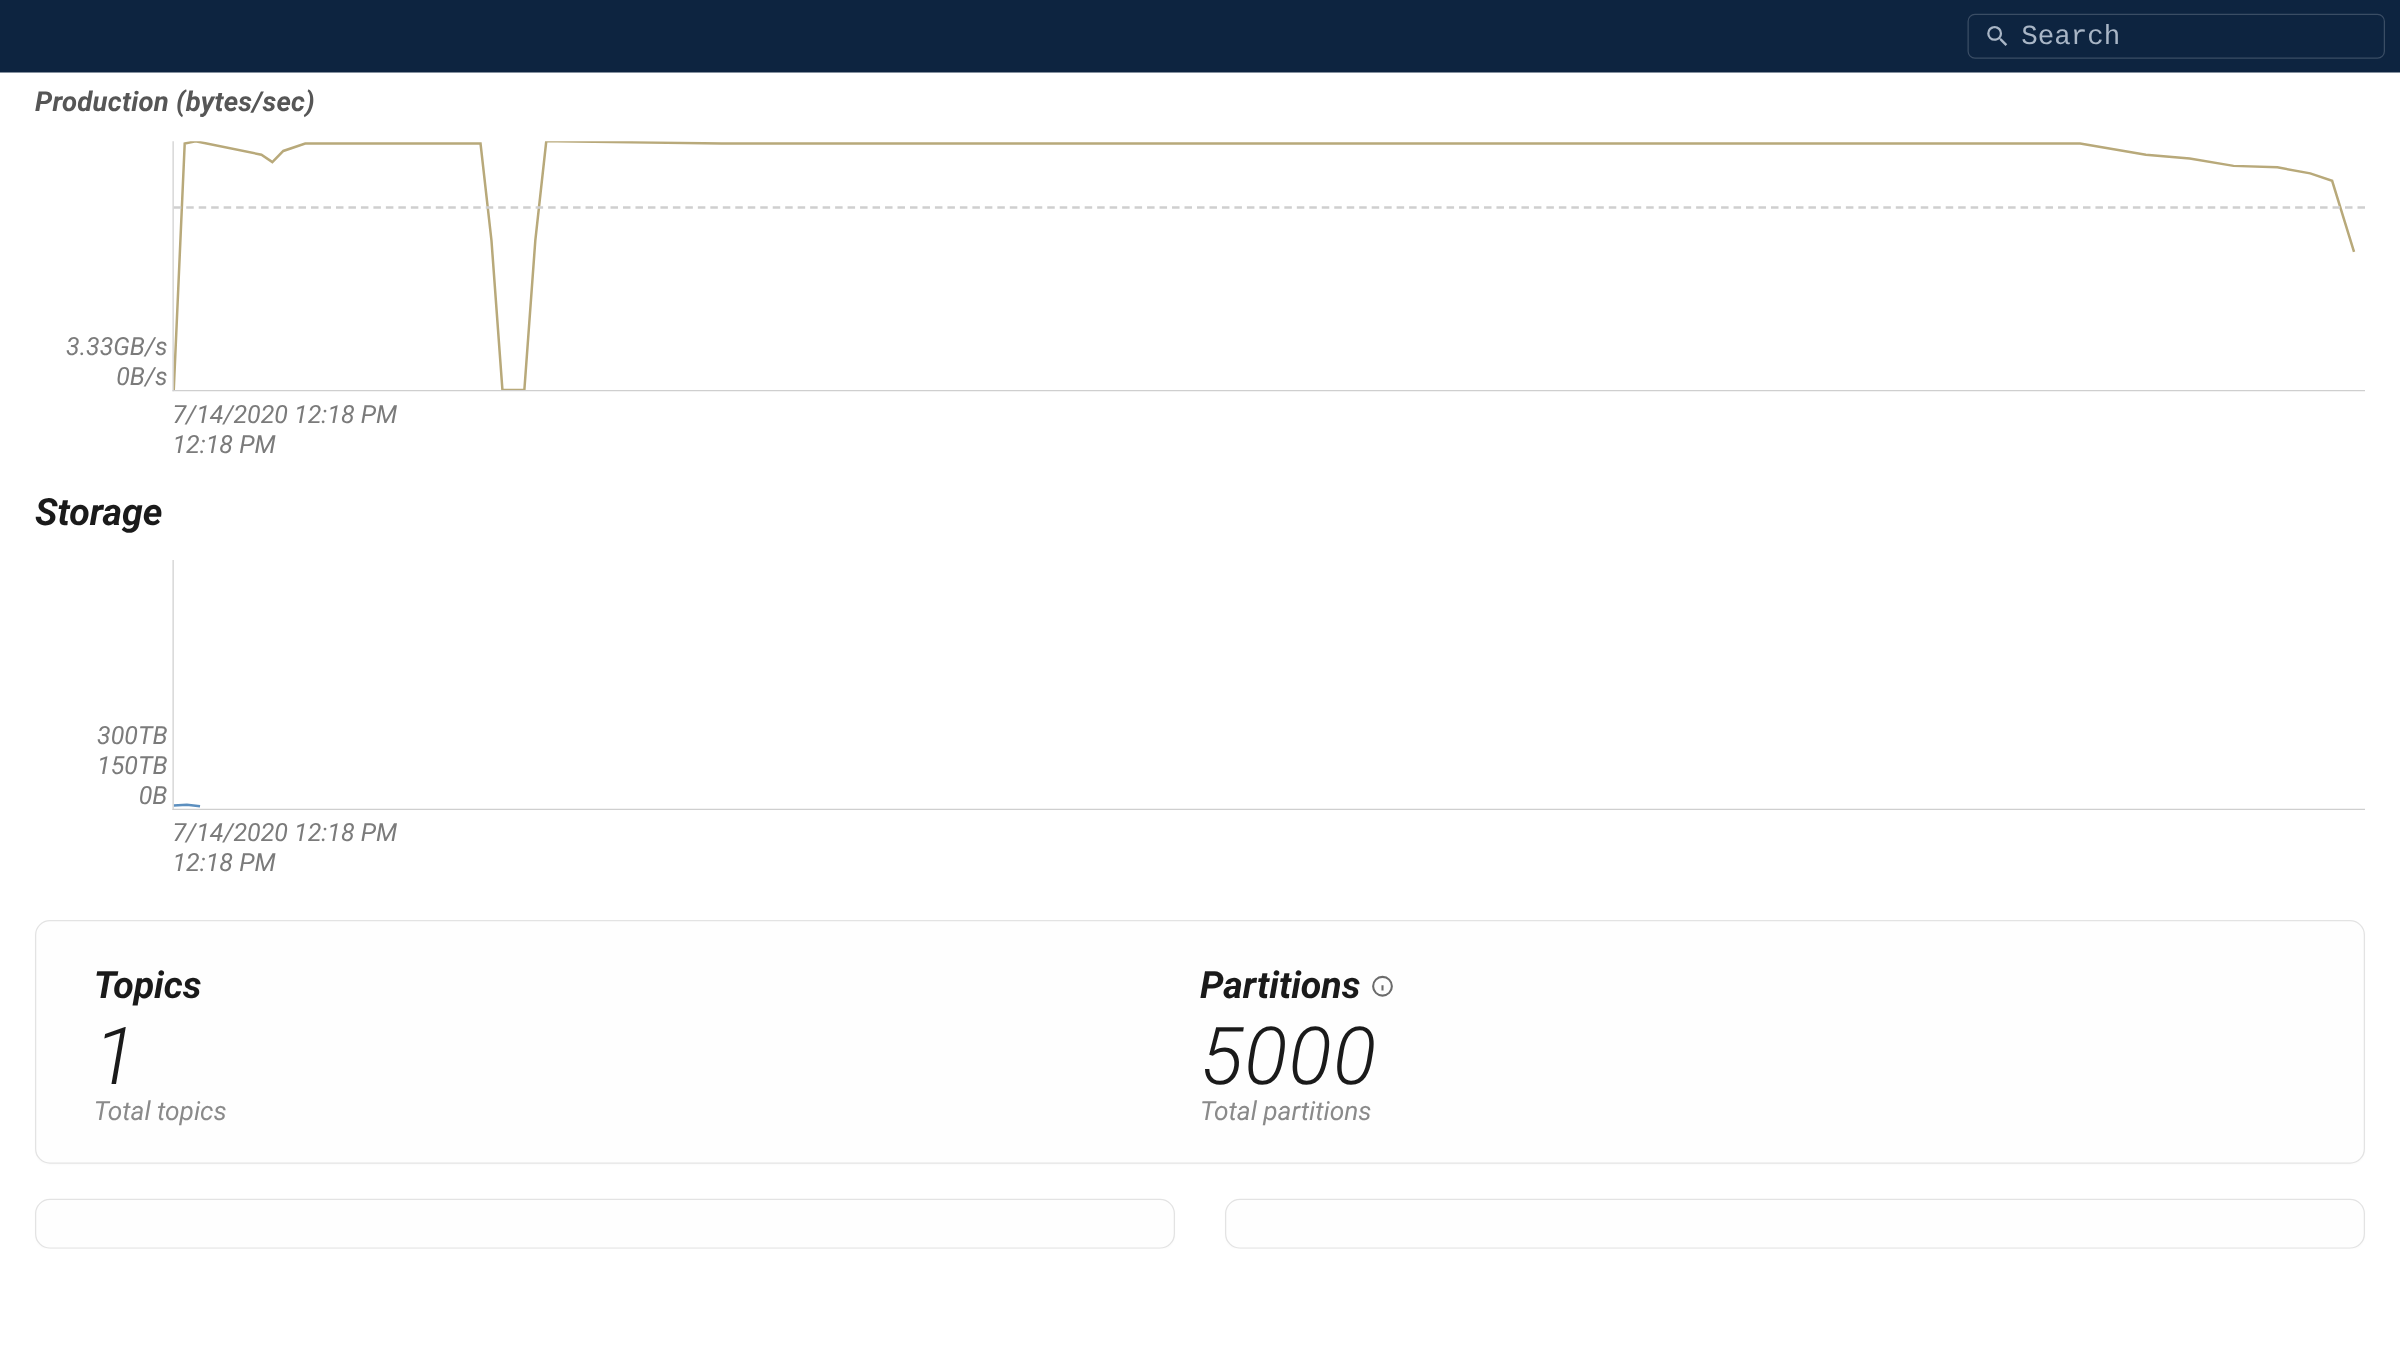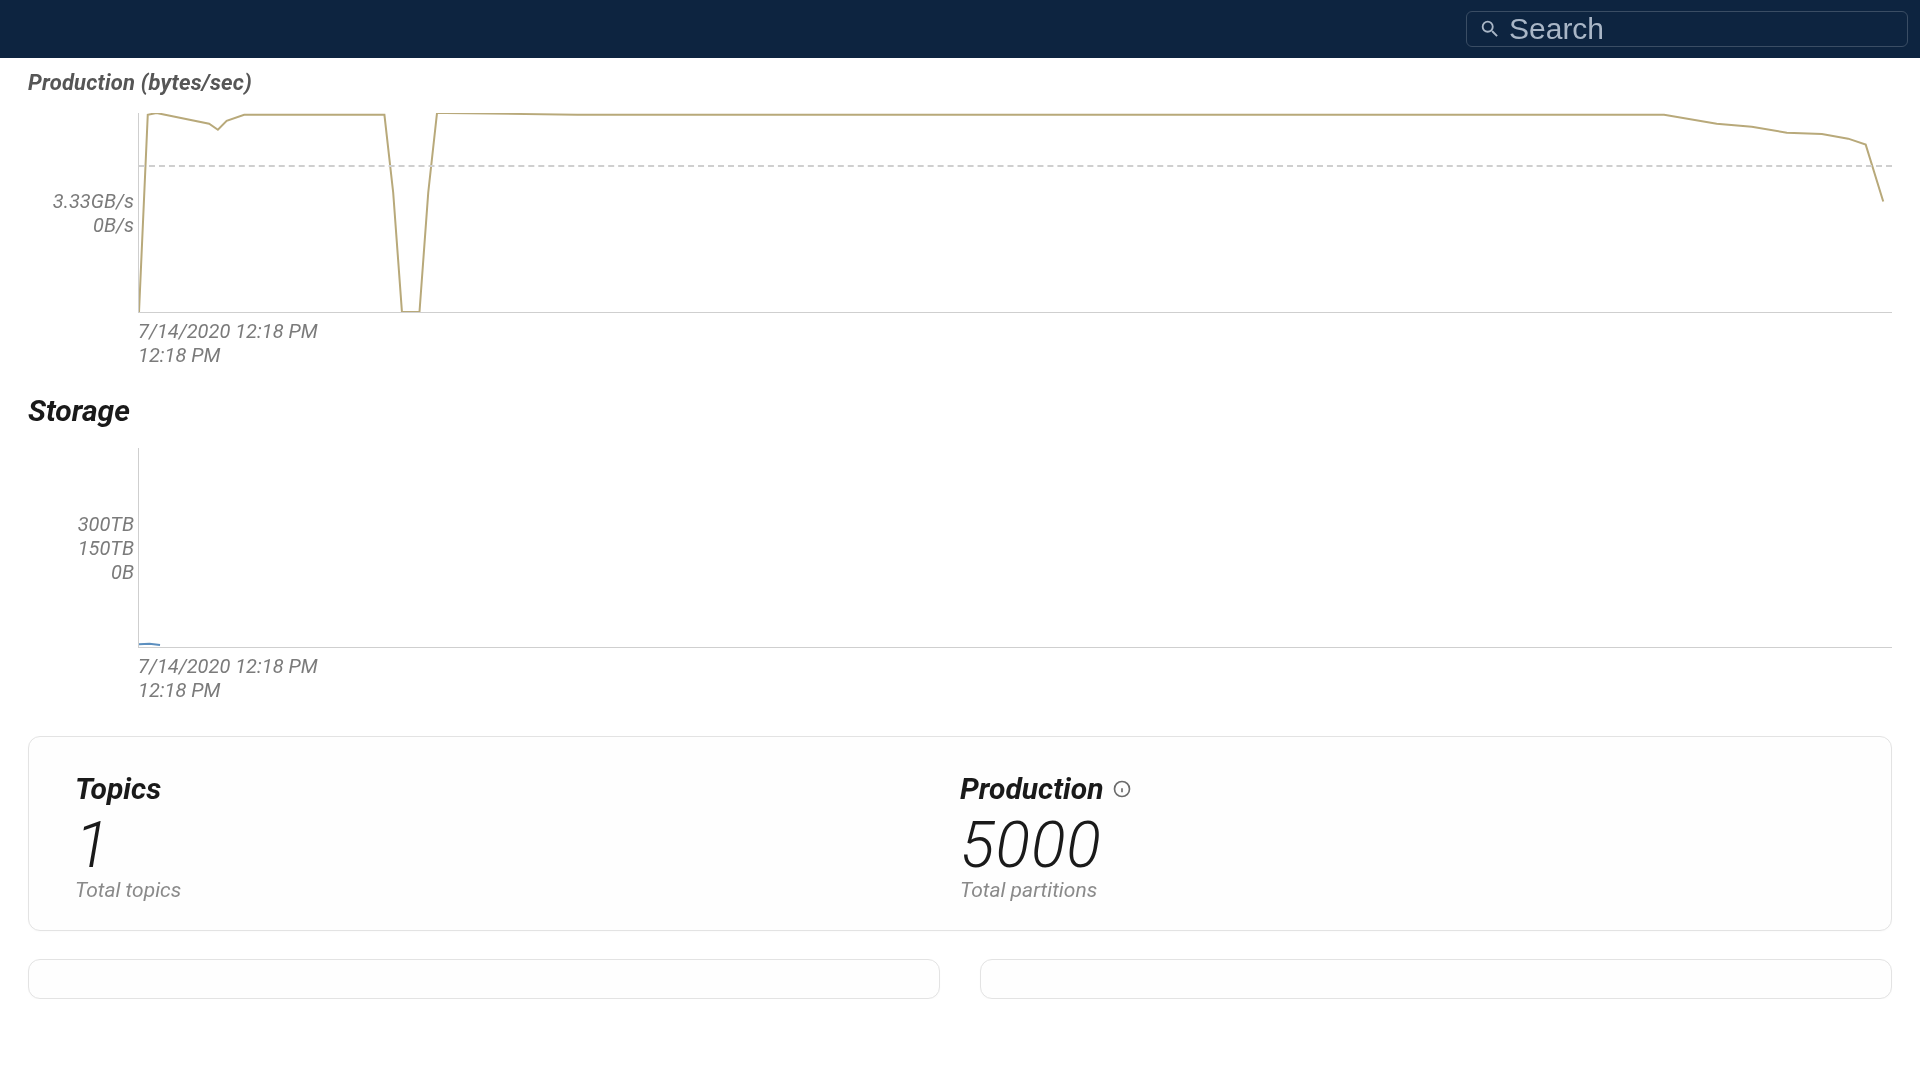--- a/index.html
+++ b/index.html
@@ -23,21 +23,22 @@
       border-radius: 6px;
       background: transparent;
       min-width: 120px;
     }
     .search-box svg { width: 22px; height: 22px; fill: #a9b6c6; }
     .search-box input {
       background: transparent;
       border: none;
       outline: none;
       color: #a9b6c6;
-      font-size: 30px;
+      font-size: 22px;
+      font-family: Liberation Mono, monospace;
     }
     .search-box input::placeholder { color: #a9b6c6; }
 
     .content { padding: 12px 28px 0 28px; font-style: italic; }
 
     .chart-title {
       font-size: 22px;
       font-weight: 700;
       color: #565656;
       margin-bottom: 18px;
@@ -52,21 +53,21 @@
     }
 
     .chart-wrap { position: relative; }
     .y-ticks {
       position: absolute;
       left: 0;
       top: 0;
       bottom: 0;
       display: flex;
       flex-direction: column;
-      justify-content: center;
+      justify-content: flex-end;
       font-size: 20px;
       color: #7b7b7b;
       text-align: right;
     }
     .y-ticks span { display: block; }
     .plot-area {
       position: relative;
       border-left: 1px solid #cfcfcf;
       border-bottom: 1px solid #cfcfcf;
     }
@@ -197,21 +198,21 @@
   <div class="cards-row">
     <div class="card">
       <div class="card-title">
         <span>Topics</span>
       </div>
       <div class="card-value">1</div>
       <div class="card-sub">Total topics</div>
     </div>
     <div class="card">
       <div class="card-title">
-        <span>Production</span>
+        <span>Partitions</span>
         <svg viewBox="0 0 24 24" fill="none" stroke="currentColor" stroke-width="2">
             <circle cx="12" cy="12" r="9"></circle>
             <line x1="12" y1="8" x2="12" y2="8"></line>
             <line x1="12" y1="11" x2="12" y2="16"></line>
           </svg>
       </div>
       <div class="card-value">5000</div>
       <div class="card-sub">Total partitions</div>
     </div>
   </div>

